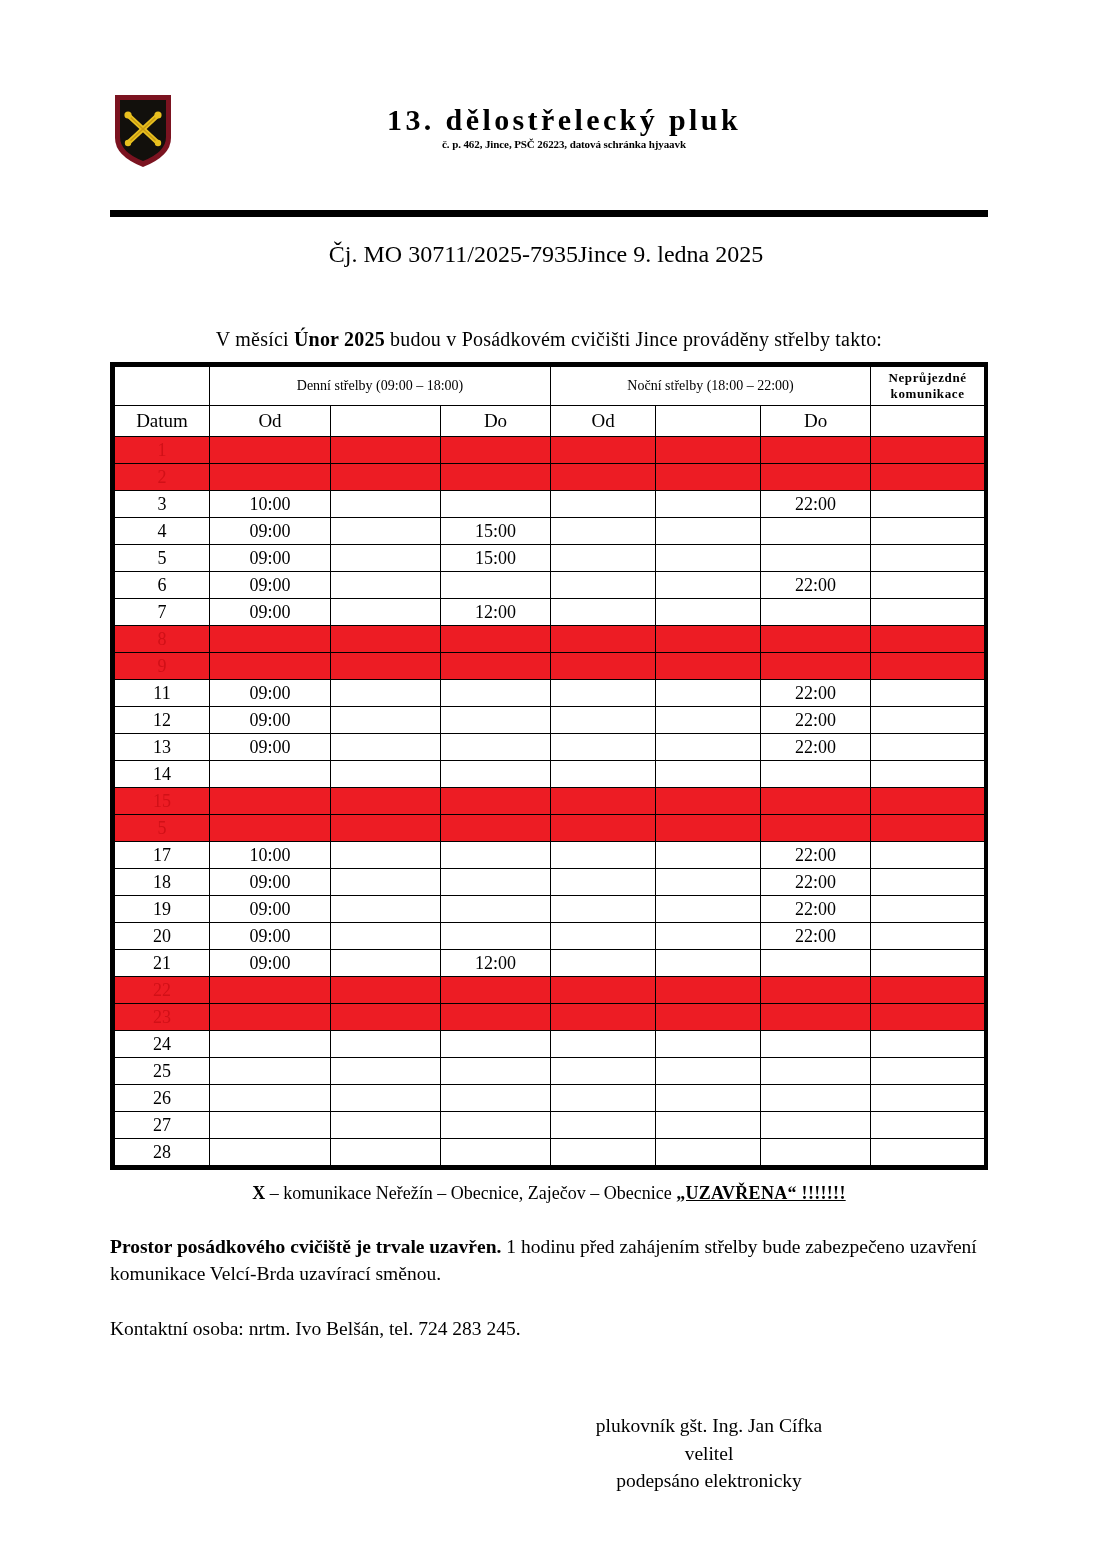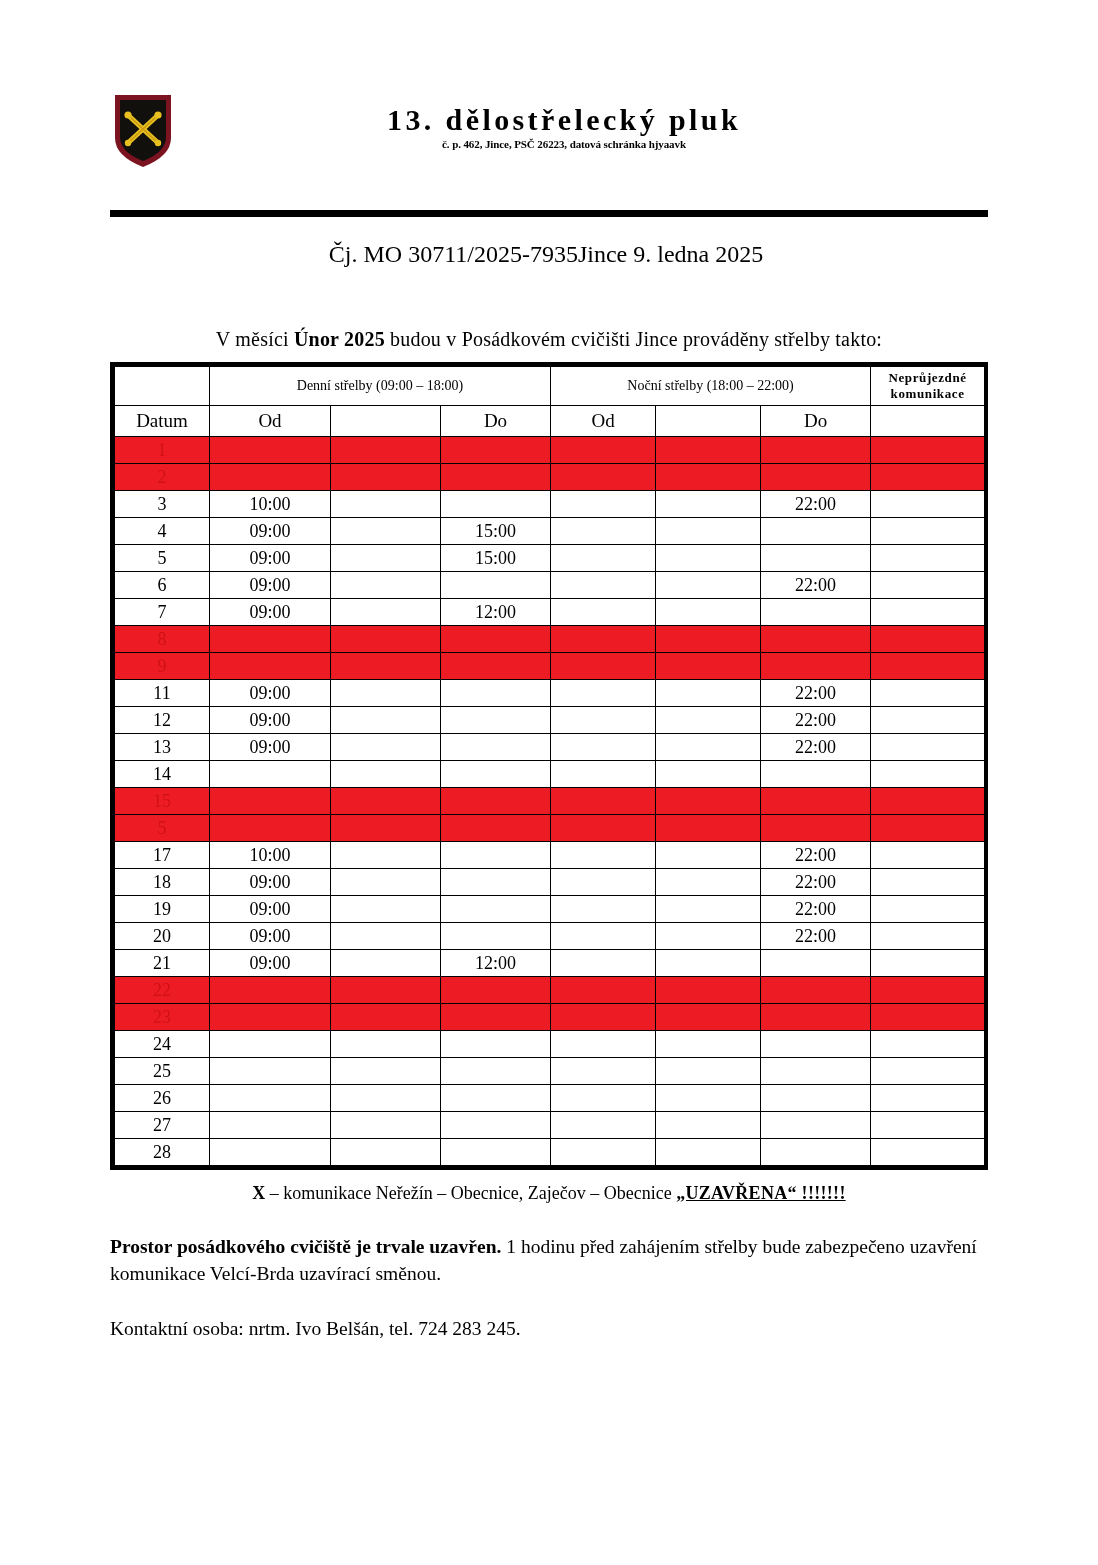--- a/index.html
+++ b/index.html
@@ -535,14 +535,19 @@
   <div class="note-x">
     <span class="xmark">X</span><span> – komunikace  Neřežín – Obecnice, Zaječov – Obecnice </span><span class="closed-word">„UZAVŘENA“  !!!!!!!</span>
   </div>
 
   <div class="para">
     <b>Prostor posádkového cvičiště je trvale uzavřen.</b><span> 1 hodinu  před zahájením  střelby bude zabezpečeno uzavření komunikace  Velcí-Brda  uzavírací  směnou.</span>
   </div>
 
   <div class="contact">Kontaktní osoba: nrtm. Ivo Belšán,  tel. 724 283 245.</div>
 
+  <div class="signature">
+    <div>plukovník  gšt. Ing.  Jan Cífka</div>
+    <div>velitel</div>
+    <div>podepsáno elektronicky</div>
+  </div>
 
 </div>
 
 </body></html>

